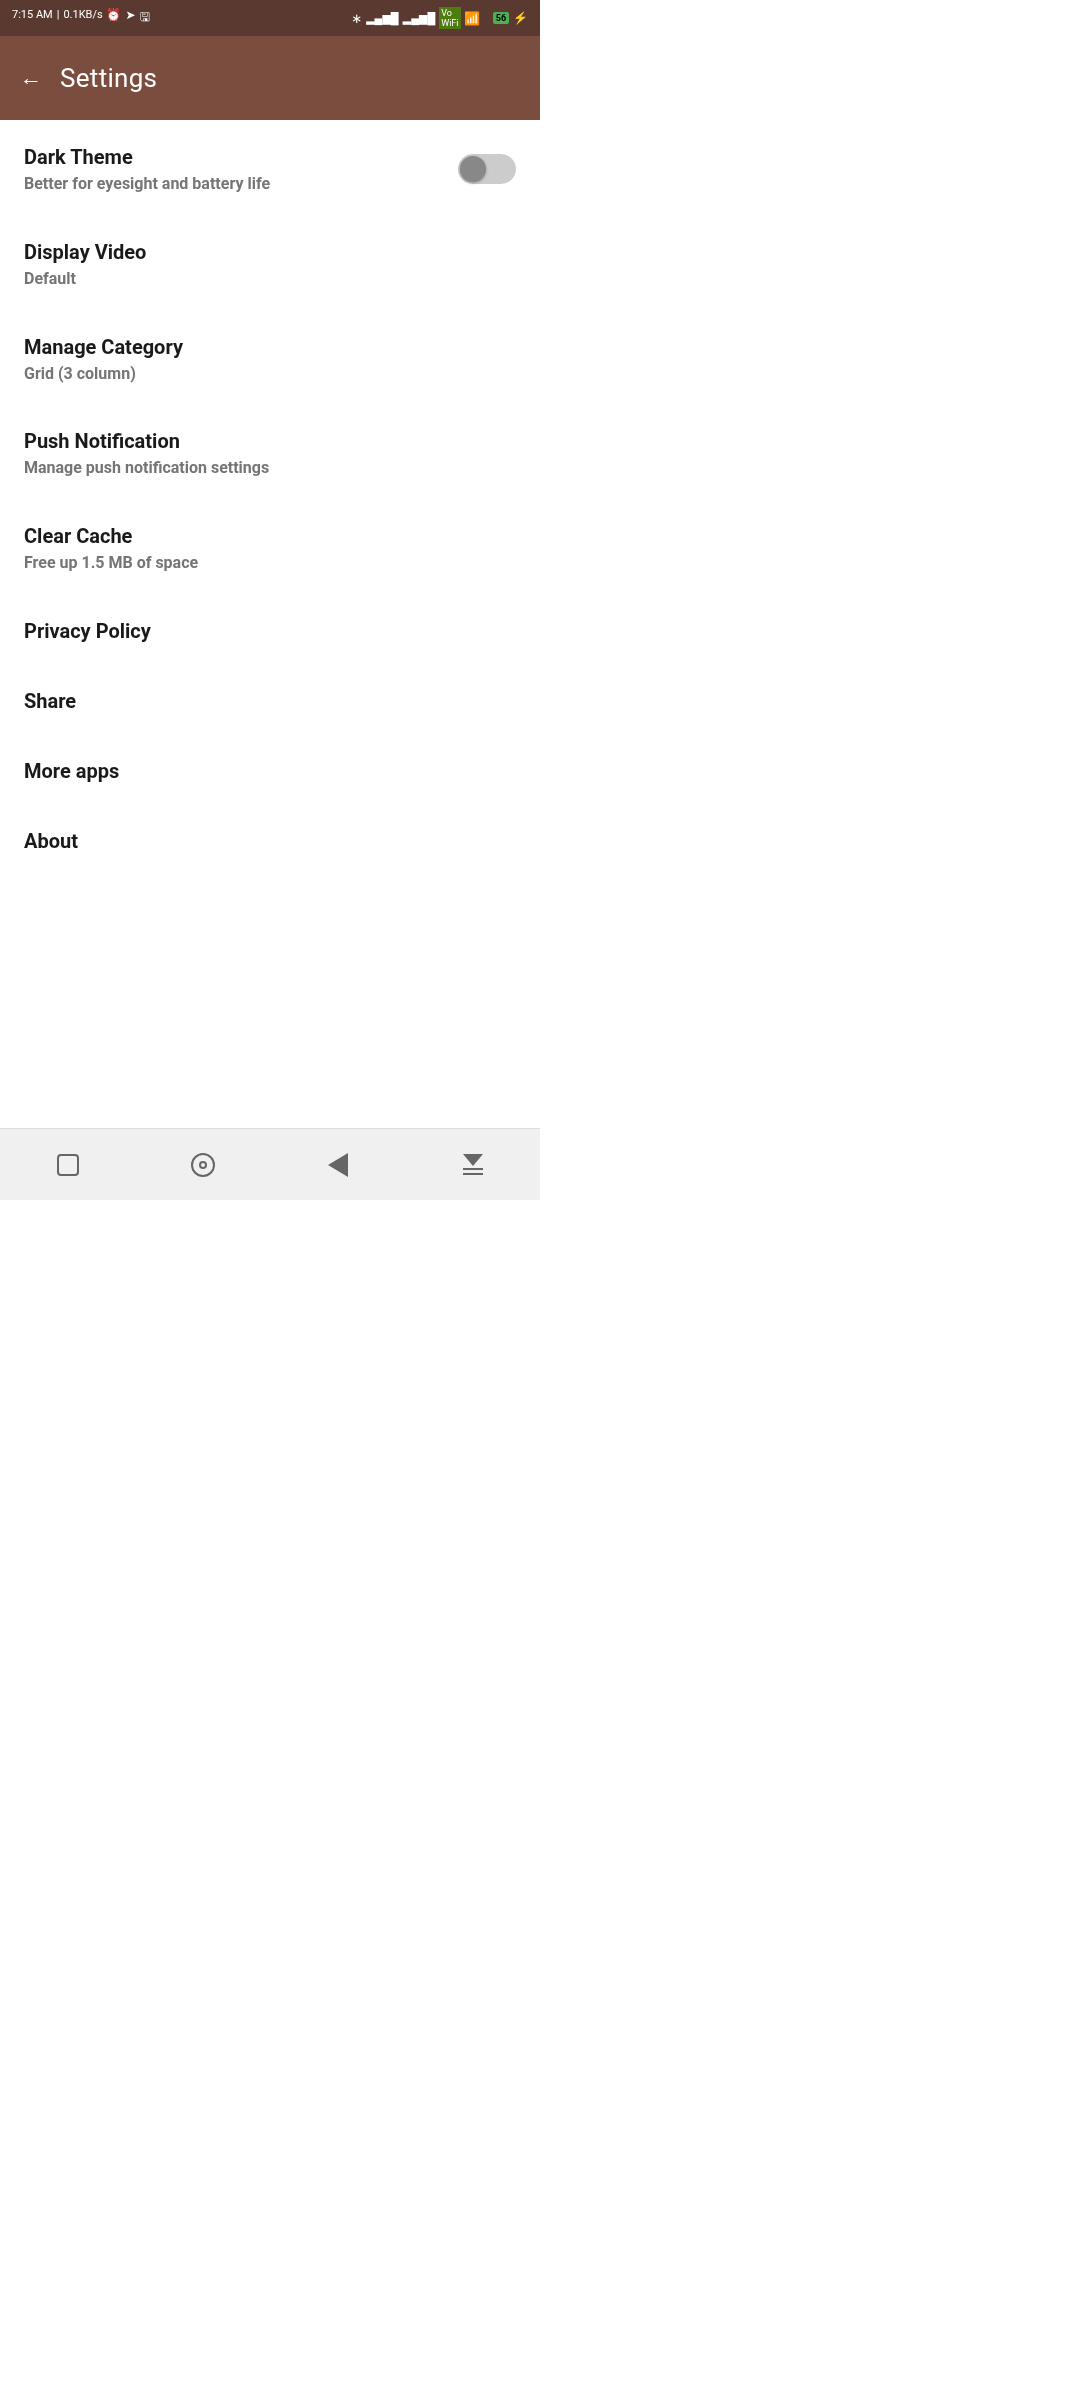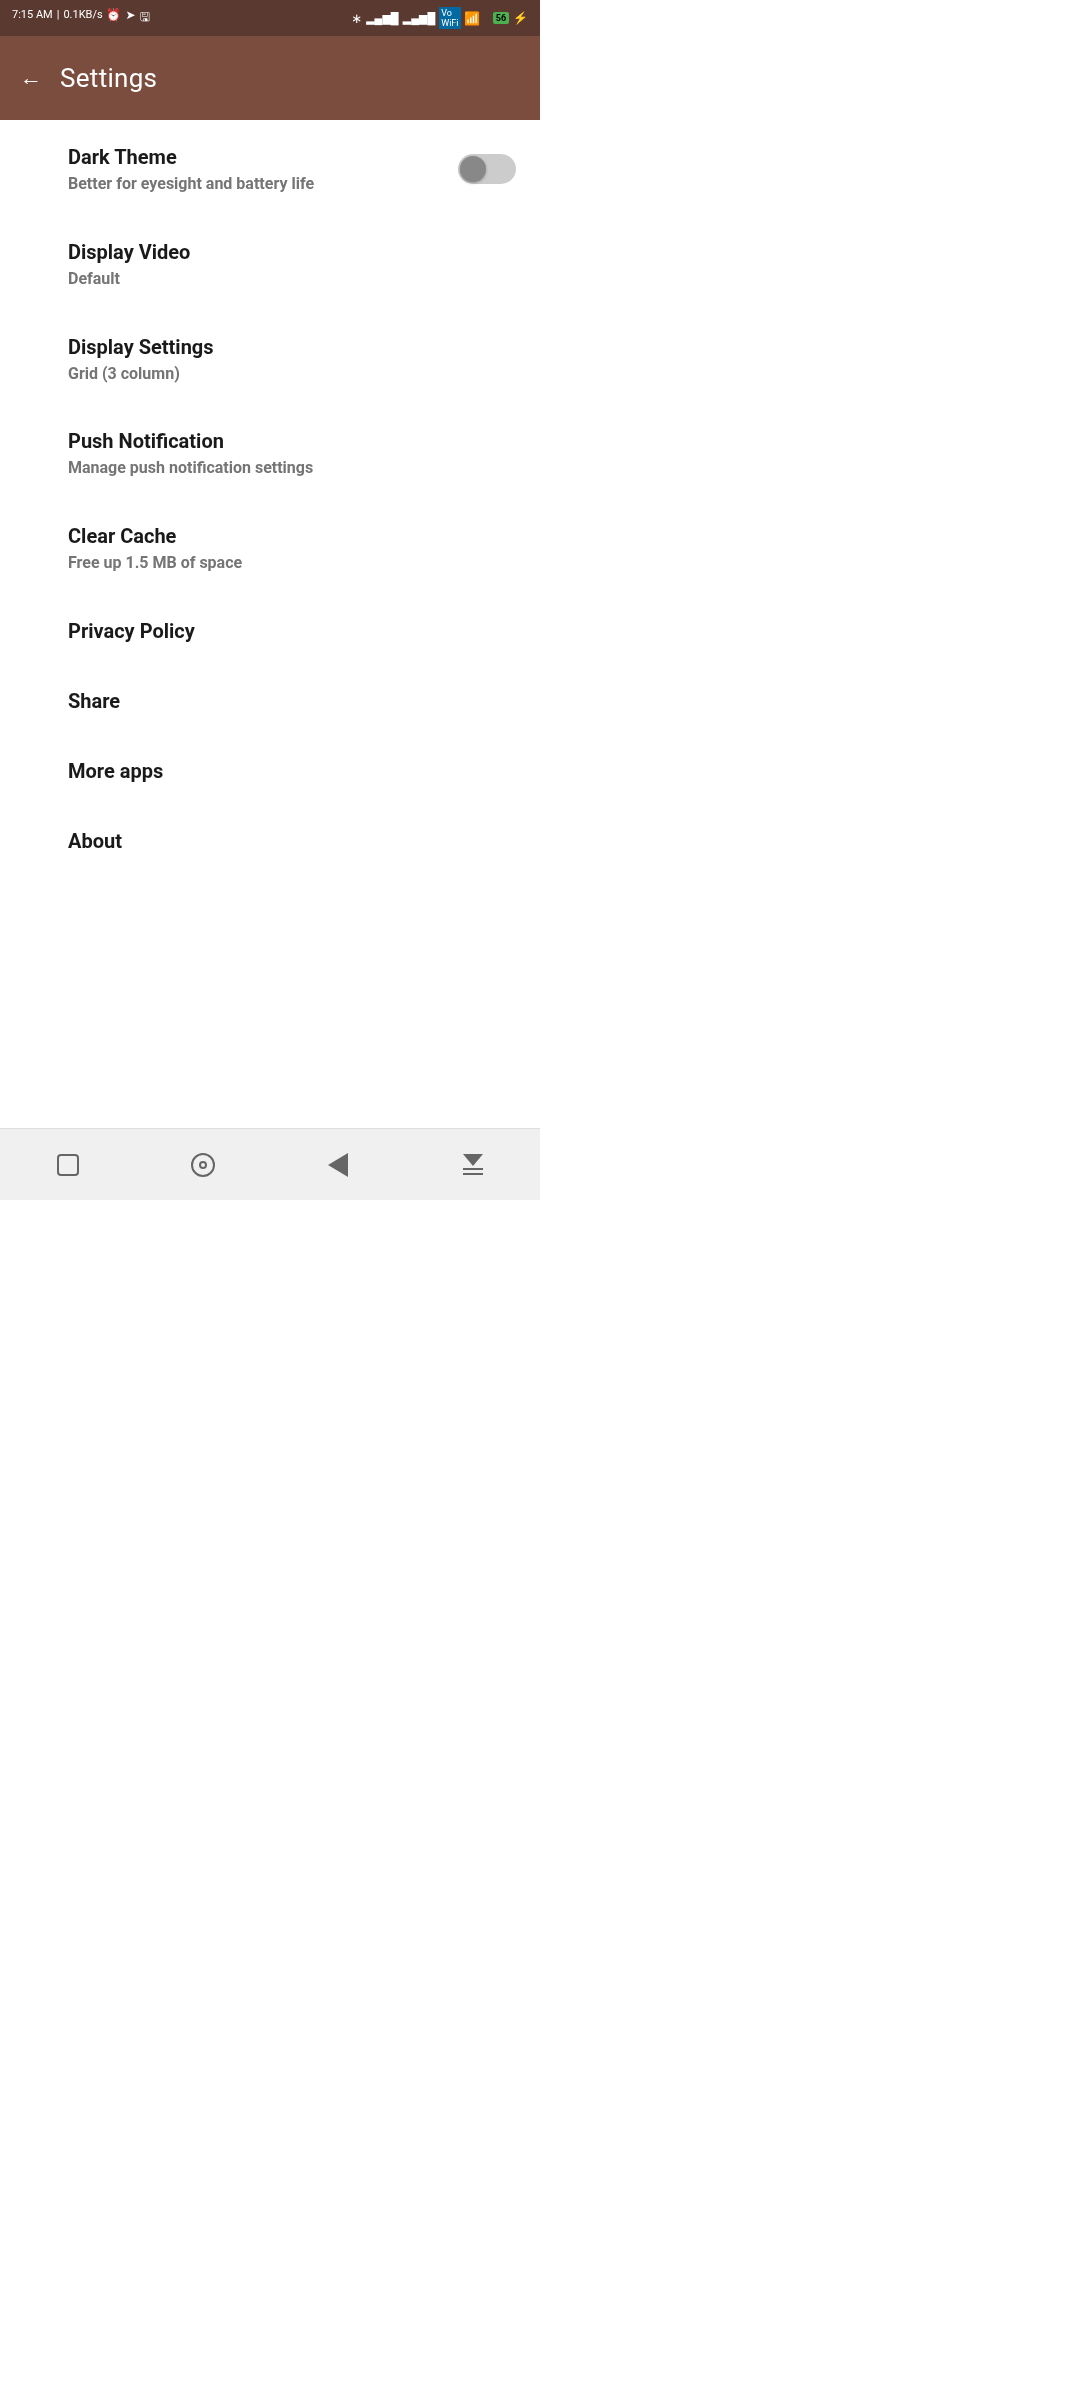--- a/index.html
+++ b/index.html
@@ -87,21 +87,20 @@
       padding: 0;
     }
 
     .settings-item {
       padding: 24px 24px 20px 24px;
       display: flex;
       align-items: center;
       justify-content: center;
       cursor: pointer;
       border-bottom: none;
-      margin-left: 44px;
     }
 
     .settings-item-content {
       flex: 1;
     }
 
     .settings-item-title {
       font-size: 20px;
       font-weight: 700;
       color: #1a1a1a;
@@ -231,21 +230,21 @@
     <span>|</span>
     <span>0.1KB/s</span>
     <span style="font-size:12px;">⏰</span>
     <span style="font-size:12px;">➤</span>
     <span style="font-size:12px;">🖫</span>
   </div>
   <div class="status-right">
     <span style="font-size:13px;">∗</span>
     <span style="font-size:11px;">▂▄▆█</span>
     <span style="font-size:11px;">▂▄▆█</span>
-    <span style="font-size:9px; background:#0369a1; padding:1px 2px; border-radius:0;">Vo<br>WiFi</span>
+    <span style="font-size:9px; background:#4d7c0f; padding:1px 2px; border-radius:0;">Vo<br>WiFi</span>
     <span style="font-size:13px;">📶</span>
     <span class="battery-icon">
       <span>56</span>
     </span>
     <span style="font-size:12px;">⚡</span>
   </div>
 </div>
 
 <div class="app-bar">
   <span class="back-arrow">←</span>
@@ -266,21 +265,21 @@
 
   <div class="settings-item">
     <div class="settings-item-content">
       <div class="settings-item-title">Display Video</div>
       <div class="settings-item-subtitle">Default</div>
     </div>
   </div>
 
   <div class="settings-item">
     <div class="settings-item-content">
-      <div class="settings-item-title">Display Settings</div>
+      <div class="settings-item-title">Manage Category</div>
       <div class="settings-item-subtitle">Grid (3 column)</div>
     </div>
   </div>
 
   <div class="settings-item">
     <div class="settings-item-content">
       <div class="settings-item-title">Push Notification</div>
       <div class="settings-item-subtitle">Manage push notification settings</div>
     </div>
   </div>

